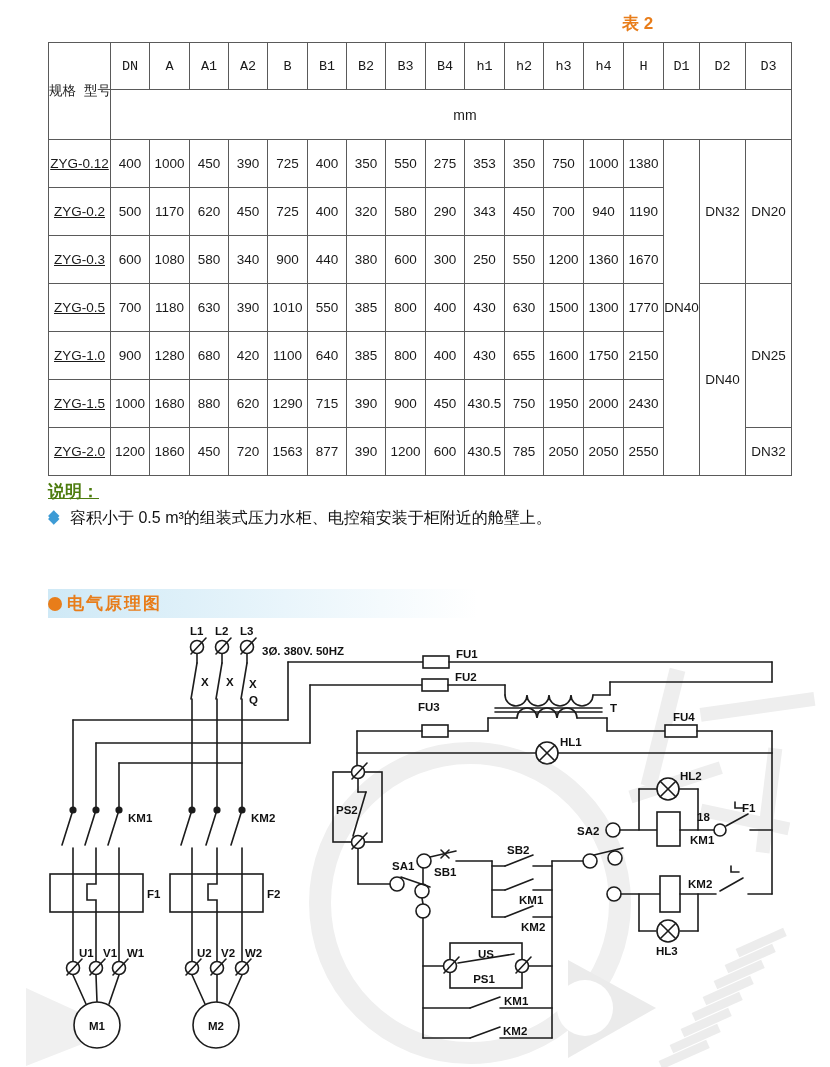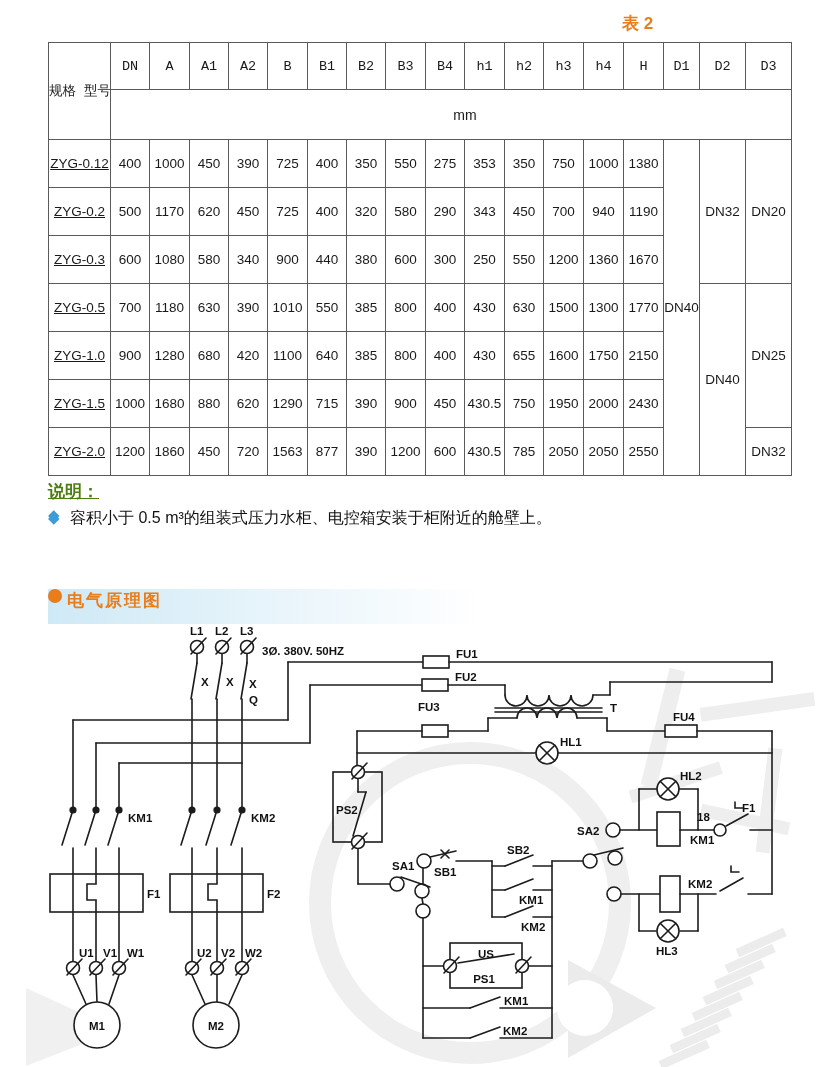--- a/index.html
+++ b/index.html
@@ -16,23 +16,23 @@
   tr.hdr td{height:46px;font-size:13.5px;font-family:Liberation Mono, monospace;}
   tr.unit td{height:49px;font-size:14px;padding-left:28px;}
   tr.data td{height:47px;font-size:13.5px;}
   td.model{text-align:left;padding-left:5px;font-size:13px;text-decoration:underline;}
   
   .notes{position:absolute;left:48px;top:480px;width:748px;}
   .notes-h{font-size:17px;font-weight:bold;color:#4d7c0f;text-decoration:underline;}
   .note-item{position:relative;padding-left:22px;font-size:16px;line-height:1.45;color:#111;margin-bottom:3px;}
   .note-item .dia{position:absolute;left:0;top:1px;color:#3d9bd5;font-size:15px;}
   
-  .section-bar{position:absolute;left:48px;top:589px;width:430px;height:35px;
+  .section-bar{position:absolute;left:48px;top:589px;width:430px;height:29px;
                background:linear-gradient(to right,#cfe9f6 0%,#e9f5fb 55%,rgba(255,255,255,0) 100%);
-               display:flex;}
+               display:flex;align-items:center;}
   .section-bar .dot{width:14px;height:14px;border-radius:50%;background:#e87d1a;margin-right:5px;}
   .section-bar .t{font-size:17px;font-weight:bold;color:#e87d1a;letter-spacing:2px;}
   
   svg#schem{position:absolute;left:0;top:608px;}
   svg#schem text{font-family:"Liberation Sans",sans-serif;font-weight:bold;font-size:11.5px;fill:#111;}
   svg#schem text.mid{text-anchor:middle;}
 </style>
 </head>
 <body>
 

